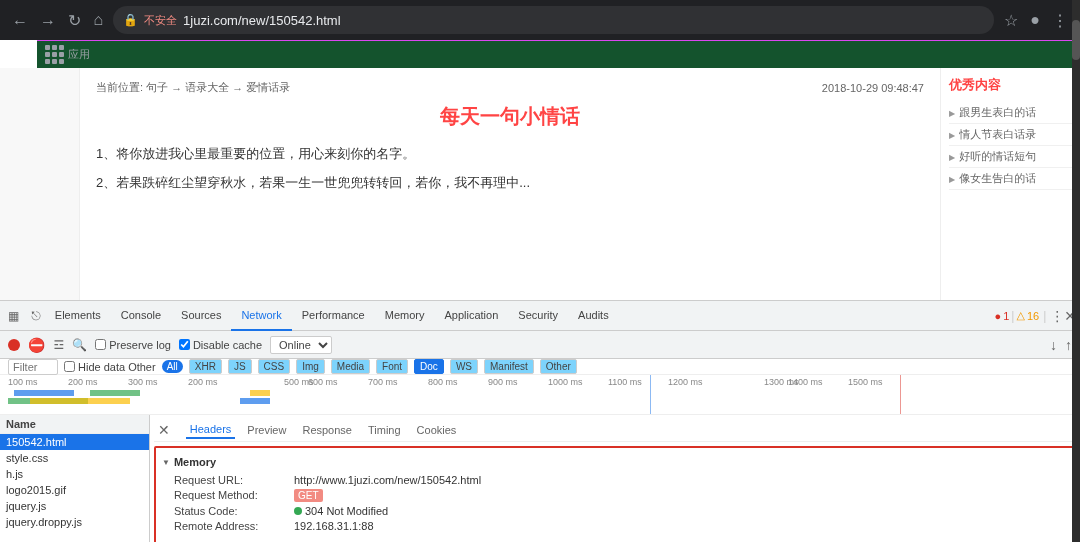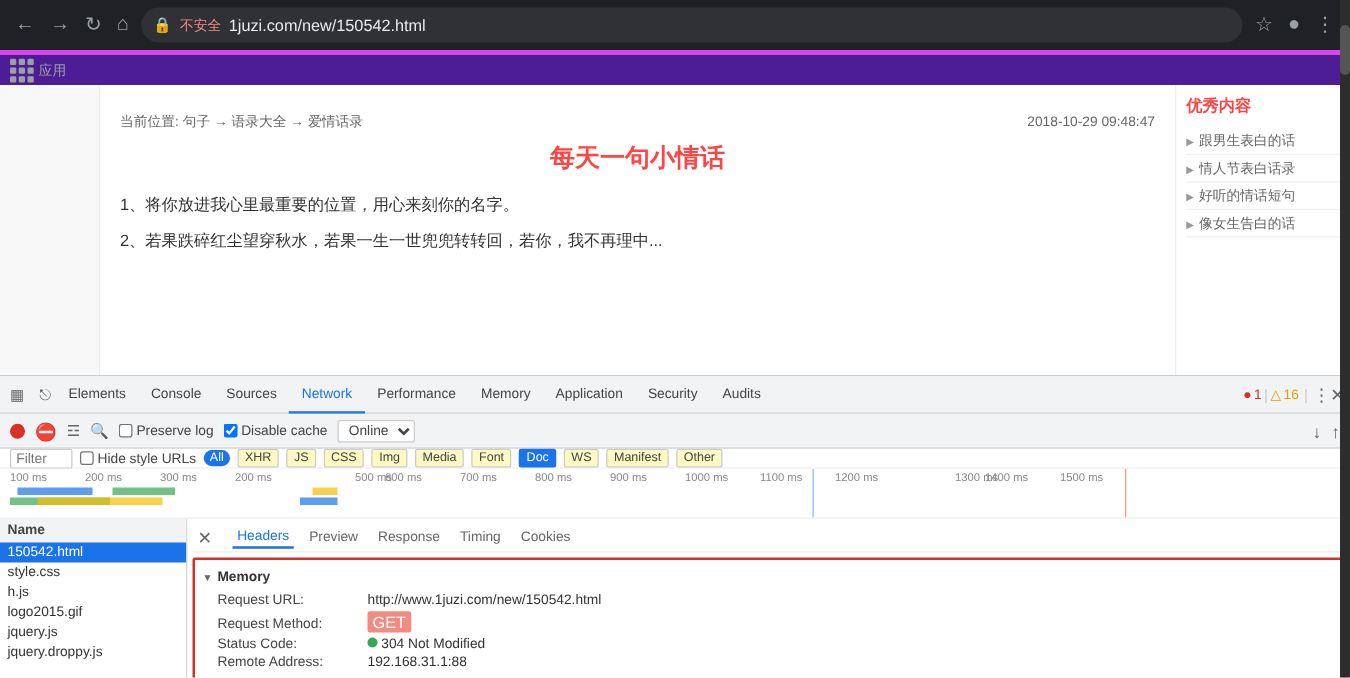--- a/index.html
+++ b/index.html
@@ -10,27 +10,27 @@
     .browser-nav-buttons { display: flex; gap: 4px; align-items: center; }
     .nav-btn { background: none; border: none; color: #9aa0a6; cursor: pointer; font-size: 16px; padding: 4px; border-radius: 50%; }
     .address-bar { flex: 1; background: #303134; border-radius: 20px; height: 28px; display: flex; align-items: center; padding: 0 10px; gap: 6px; color: #e8eaed; font-size: 13px; }
     .address-bar .lock-icon { color: #f28b82; font-size: 12px; }
     .address-bar .insecure { color: #f28b82; font-size: 11px; }
     .address-bar .url-text { color: #e8eaed; }
     .browser-actions { display: flex; gap: 4px; align-items: center; }
     .browser-action-btn { background: none; border: none; color: #9aa0a6; cursor: pointer; font-size: 16px; padding: 4px; border-radius: 50%; }
 
     
-    .bookmarks-bar { background: #4c1d95; height: 28px; display: flex; align-items: center; padding: 0 8px; border-top: 4px solid #d946ef; }
+    .bookmarks-bar { background: #14532d; height: 28px; display: flex; align-items: center; padding: 0 8px; border-top: 1px solid #d946ef; margin-left: 37px; }
     .apps-btn { color: #9aa0a6; font-size: 11px; display: flex; align-items: center; gap: 4px; cursor: pointer; }
     .apps-icon { display: grid; grid-template-columns: repeat(3,5px); gap: 2px; }
     .apps-icon span { width: 5px; height: 5px; background: #9aa0a6; border-radius: 1px; display: block; }
 
     
-    .page-content { flex: 1; overflow: hidden; background: #fff; padding: 22px 16px; }
+    .page-content { flex: 1; overflow: hidden; background: #fff; padding: 12px 16px; }
     .breadcrumb { font-size: 11px; color: #666; margin-bottom: 8px; display: flex; justify-content: space-between; align-items: center; }
     .breadcrumb-left { color: #666; }
     .breadcrumb-right { color: #666; font-size: 11px; }
     .page-title { text-align: center; color: #ff4444; font-size: 20px; font-weight: bold; margin-bottom: 12px; }
     .page-body { font-size: 13px; color: #333; line-height: 1.8; }
     .page-body p { margin-bottom: 6px; }
 
     
     .right-sidebar { width: 140px; padding: 8px; border-left: 1px solid #eee; background: #fff; }
     .sidebar-title { color: #ff4444; font-size: 13px; font-weight: bold; margin-bottom: 8px; }
@@ -58,21 +58,21 @@
     .filter-btn { font-size: 12px; color: #666; cursor: pointer; }
     .search-btn { font-size: 12px; color: #666; cursor: pointer; }
     .checkbox-label { display: flex; align-items: center; gap: 3px; font-size: 11px; color: #444; cursor: pointer; }
     .checkbox-label input { width: 11px; height: 11px; }
     .online-select { font-size: 11px; border: 1px solid #ccc; background: #fff; padding: 1px 4px; border-radius: 2px; color: #444; }
     .import-btn, .export-btn { font-size: 14px; color: #666; cursor: pointer; }
 
     
     .filter-bar { display: flex; align-items: center; gap: 6px; padding: 3px 8px; background: #fff; border-bottom: 1px solid #eee; height: 16px; font-size: 11px; }
     .filter-input { border: 1px solid #ccc; border-radius: 2px; padding: 1px 4px; font-size: 11px; width: 50px; }
-    .filter-type-btn { background: #fef9c3; border: 1px solid #ccc; border-radius: 2px; padding: 1px 5px; font-size: 10px; cursor: pointer; color: #444; }
+    .filter-type-btn { background: #7dd3fc; border: 1px solid #ccc; border-radius: 2px; padding: 1px 5px; font-size: 10px; cursor: pointer; color: #444; }
     .filter-type-btn.active { background: #1a73e8; color: #fff; border-color: #1a73e8; }
 
     
     .network-panel { display: flex; flex: 1; overflow: hidden; }
 
     
     .file-list { width: 150px; border-right: 1px solid #ccc; overflow-y: auto; background: #fff; }
     .file-list-header { display: flex; align-items: center; padding: 3px 6px; font-size: 11px; font-weight: bold; color: #444; border-bottom: 1px solid #eee; background: #f1f3f4; }
     .file-item { padding: 2px 6px; font-size: 11px; color: #333; cursor: pointer; white-space: nowrap; overflow: hidden; text-overflow: ellipsis; }
     .file-item.selected { background: #1a73e8; color: #fff; }
@@ -85,21 +85,21 @@
     .req-close-btn { font-size: 14px; color: #666; cursor: pointer; margin-right: 8px; }
     .section-header { display: flex; align-items: center; gap: 4px; font-size: 11px; font-weight: bold; color: #333; padding: 2px 0; cursor: pointer; }
     .section-header::before { content: '▼'; font-size: 8px; color: #666; }
     .section-body { padding: 4px 12px; }
     .detail-row { display: flex; align-items: baseline; font-size: 11px; margin-bottom: 3px; }
     .detail-key { color: #444; min-width: 120px; font-weight: normal; }
     .detail-val { color: #333; }
 
     
     .general-box { border: 2px solid #d93025; border-radius: 2px; padding: 6px; margin: 4px 0; }
-    .method-highlight { background: #f28b82; padding: 1px 4px; border-radius: 2px; color: #fff; font-size: 13px; }
+    .method-highlight { background: #f28b82; padding: 1px 4px; border-radius: 2px; color: #fff; font-size: 10px; }
     .status-dot { display: inline-block; width: 8px; height: 8px; background: #34a853; border-radius: 50%; margin-right: 3px; }
 
     
     .file-list::-webkit-scrollbar { width: 4px; }
     .file-list::-webkit-scrollbar-track { background: #f1f3f4; }
     .file-list::-webkit-scrollbar-thumb { background: #ccc; border-radius: 2px; }
 
     .timeline-container { height: 40px; position: relative; background: #fff; border-bottom: 1px solid #eee; overflow: hidden; font-size: 9px; color: #888; }
     .tl-label { position: absolute; top: 2px; }
     .tl-bar-green { position: absolute; height: 6px; bottom: 10px; background: #34a853; opacity: 0.7; }
@@ -213,21 +213,21 @@
       </select>
       <div class="dt-spacer"></div>
       <span class="import-btn">↓</span>
       <span class="export-btn">↑</span>
     </div>
 
     <div class="filter-bar">
       <input class="filter-input" type="text" placeholder="Filter" style="">
       <label class="checkbox-label">
         <input type="checkbox" style="">
-        <span>Hide style URLs</span>
+        <span>Hide data Other</span>
       </label>
       <span style="background:#1a73e8;color:#fff;padding:1px 5px;border-radius:10px;font-size:10px;">All</span>
       <span class="filter-type-btn">XHR</span>
       <span class="filter-type-btn">JS</span>
       <span class="filter-type-btn">CSS</span>
       <span class="filter-type-btn">Img</span>
       <span class="filter-type-btn">Media</span>
       <span class="filter-type-btn">Font</span>
       <span class="filter-type-btn active">Doc</span>
       <span class="filter-type-btn">WS</span>

